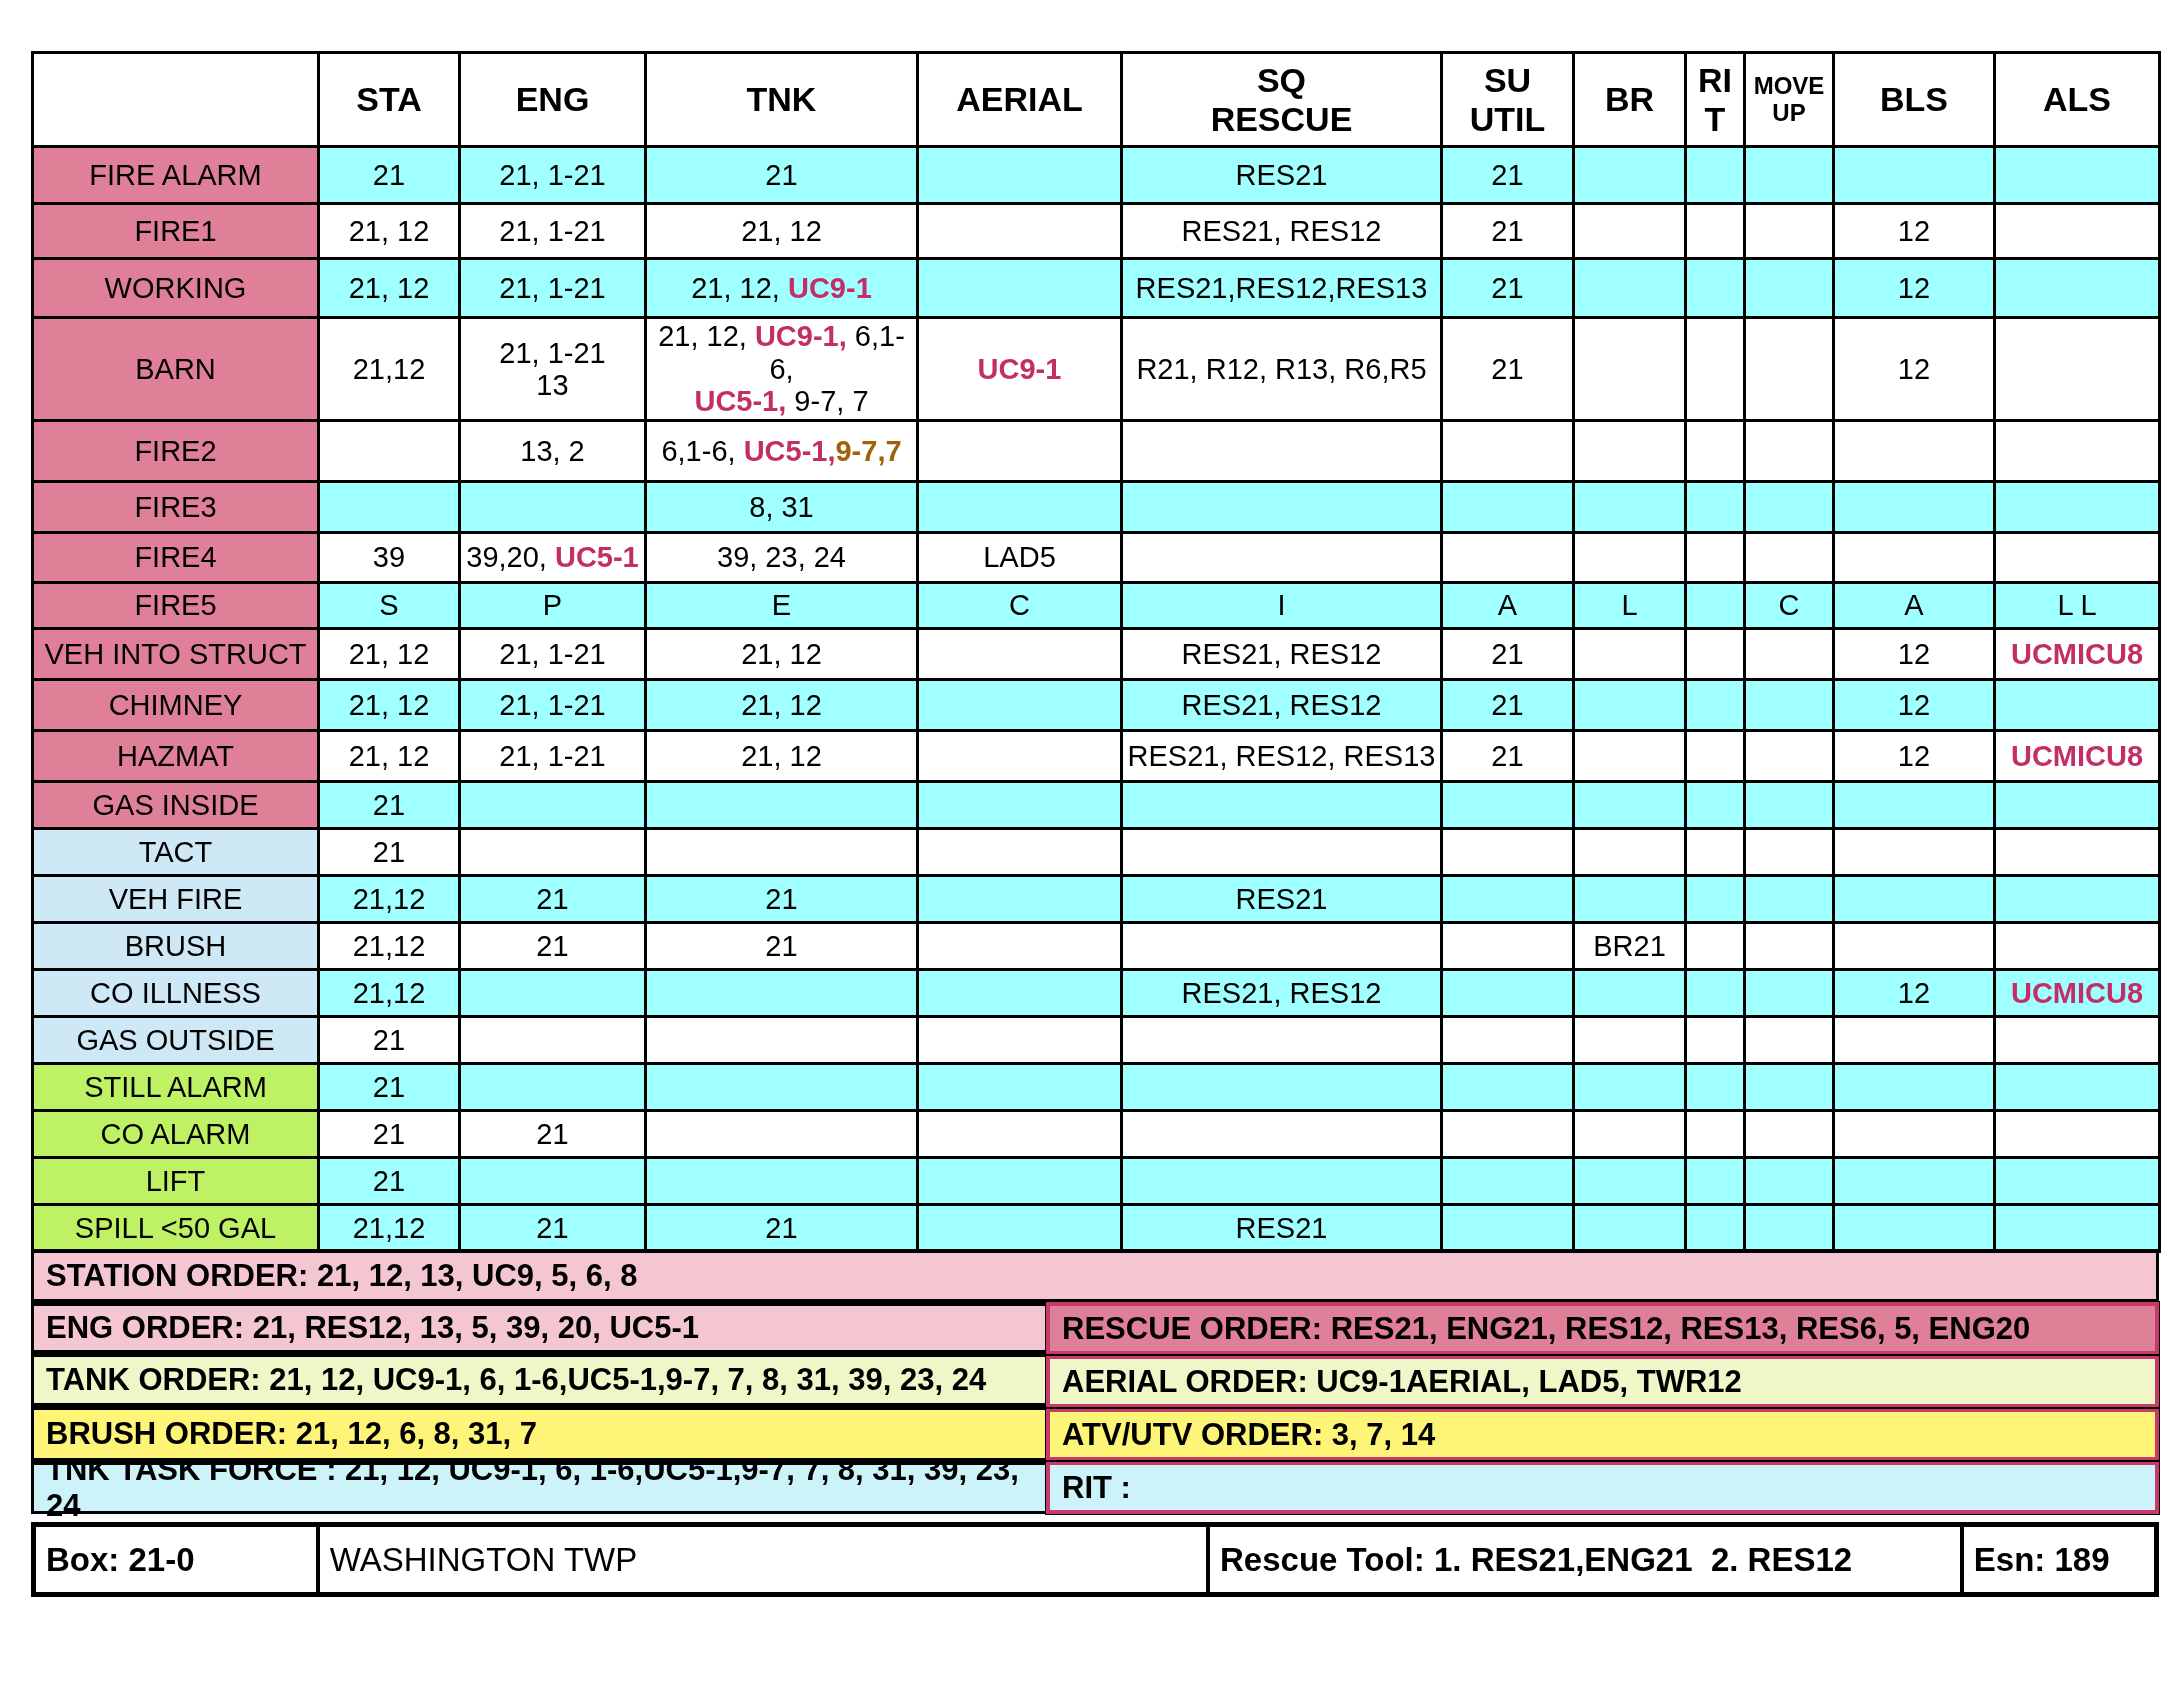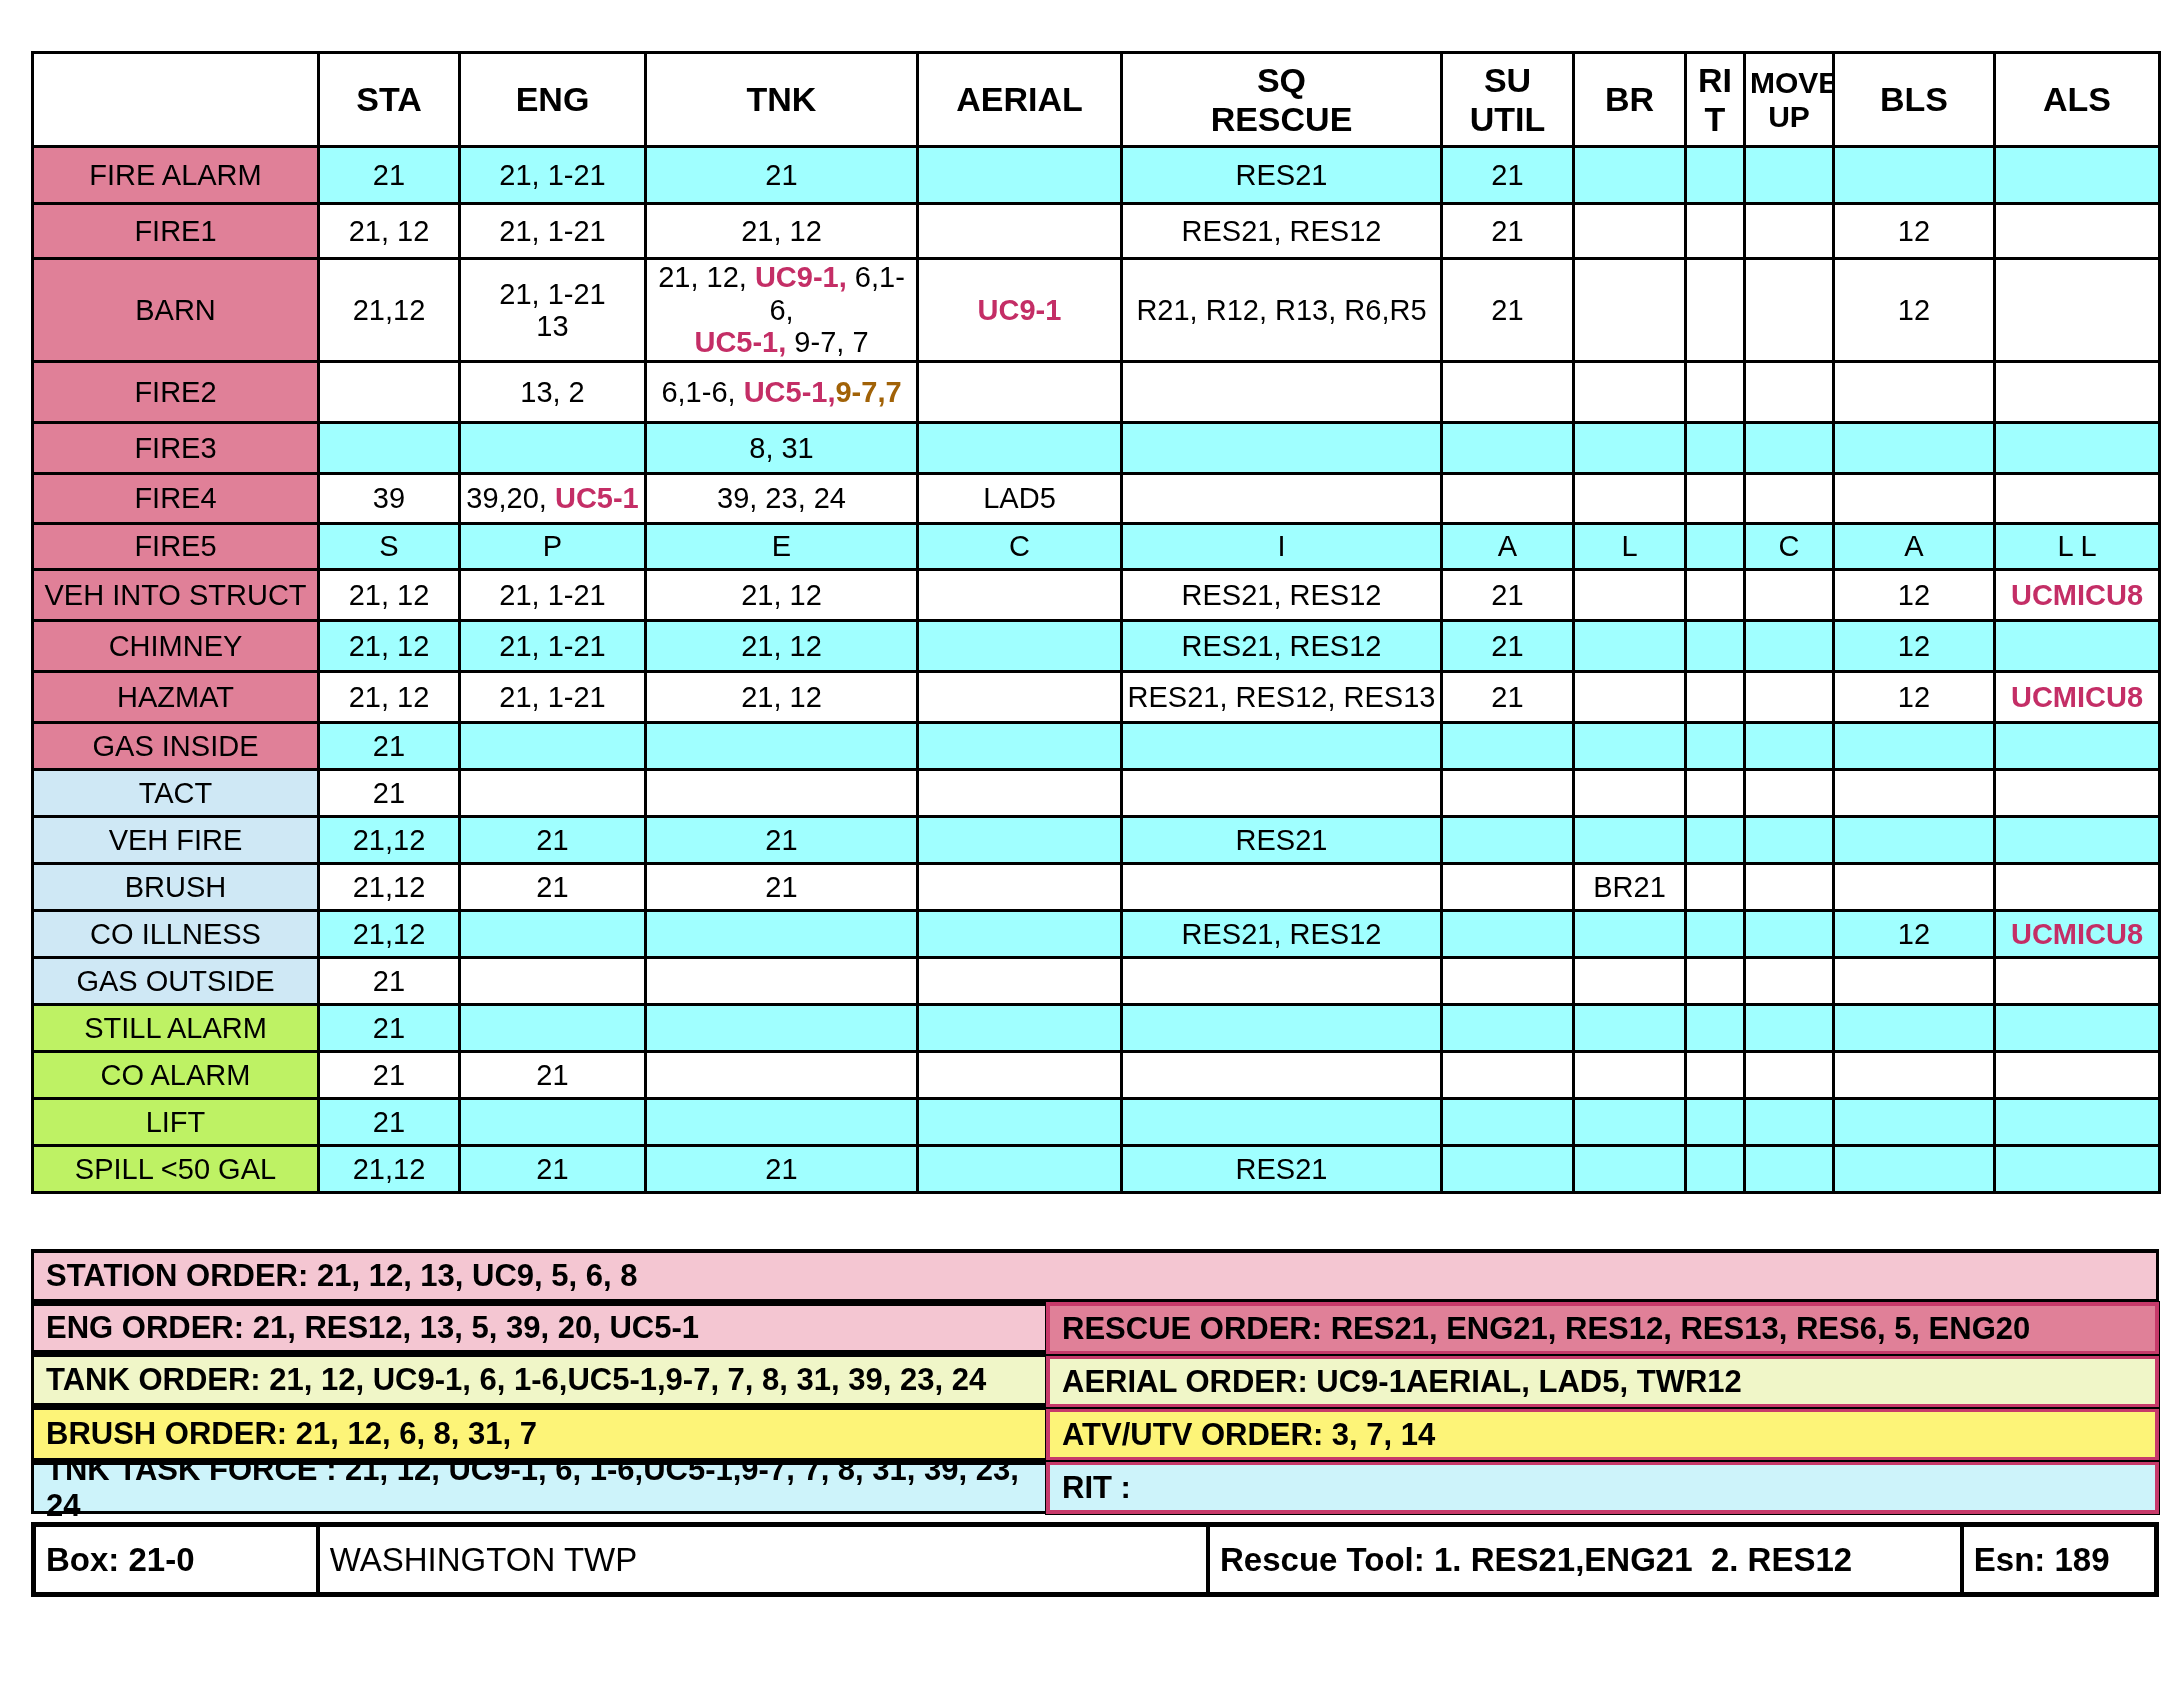--- a/index.html
+++ b/index.html
@@ -6,21 +6,21 @@
   .sheet{position:relative;width:2178px;height:1683px;background:#ffffff;
          font-family:"Liberation Sans",sans-serif;color:#000;margin-top:21px;}
 
   
   table.runcard{position:absolute;left:31px;top:30px;width:2128px;
                 border-collapse:collapse;table-layout:fixed;}
   table.runcard td,table.runcard th{
       border:3px solid #000;padding:0 4px;text-align:center;vertical-align:middle;
       white-space:pre-wrap;overflow:hidden;line-height:1.12;}
   table.runcard th{font-size:34px;font-weight:bold;background:#ffffff;}
-  table.runcard th.small{font-size:30px;}
+  table.runcard th.small{font-size:24px;}
   table.runcard td{font-size:29px;font-weight:normal;}
   td.rowlabel{font-weight:bold;font-size:30px;}
   .lc-pink{background:#e08098;}
   .lc-blue{background:#cfe8f5;}
   .lc-cream{background:#bef264;}
   .bg-cyan{background:#a0ffff;}
   .bg-white{background:#ffffff;}
   .seg-p{color:#c42e66;font-weight:bold;}
   .seg-b{color:#a16207;font-weight:bold;}
 
@@ -114,20 +114,34 @@
           <td class="bg-white">21, 12</td>
           <td class="bg-white"></td>
           <td class="bg-white">RES21, RES12</td>
           <td class="bg-white">21</td>
           <td class="bg-white"></td>
           <td class="bg-white"></td>
           <td class="bg-white"></td>
           <td class="bg-white">12</td>
           <td class="bg-white"></td>
         </tr>
+        <tr style="height: 59px;">
+          <td class="rowlabel lc-pink">WORKING</td>
+          <td class="bg-cyan">21, 12</td>
+          <td class="bg-cyan">21, 1-21</td>
+          <td class="bg-cyan"><span>21, 12, </span><span class="seg-p">UC9-1</span></td>
+          <td class="bg-cyan"></td>
+          <td class="bg-cyan">RES21,RES12,RES13</td>
+          <td class="bg-cyan">21</td>
+          <td class="bg-cyan"></td>
+          <td class="bg-cyan"></td>
+          <td class="bg-cyan"></td>
+          <td class="bg-cyan">12</td>
+          <td class="bg-cyan"></td>
+        </tr>
         <tr style="height: 103px;">
           <td class="rowlabel lc-pink">BARN</td>
           <td class="bg-white">21,12</td>
           <td class="bg-white">21, 1-21
 13</td>
           <td class="bg-white"><span>21, 12, </span><span class="seg-p">UC9-1,</span><span> 6,1-6,
 </span><span class="seg-p">UC5-1,</span><span> 9-7, 7</span></td>
           <td class="bg-white"><span class="seg-p">UC9-1</span></td>
           <td class="bg-white">R21, R12, R13, R6,R5</td>
           <td class="bg-white">21</td>

